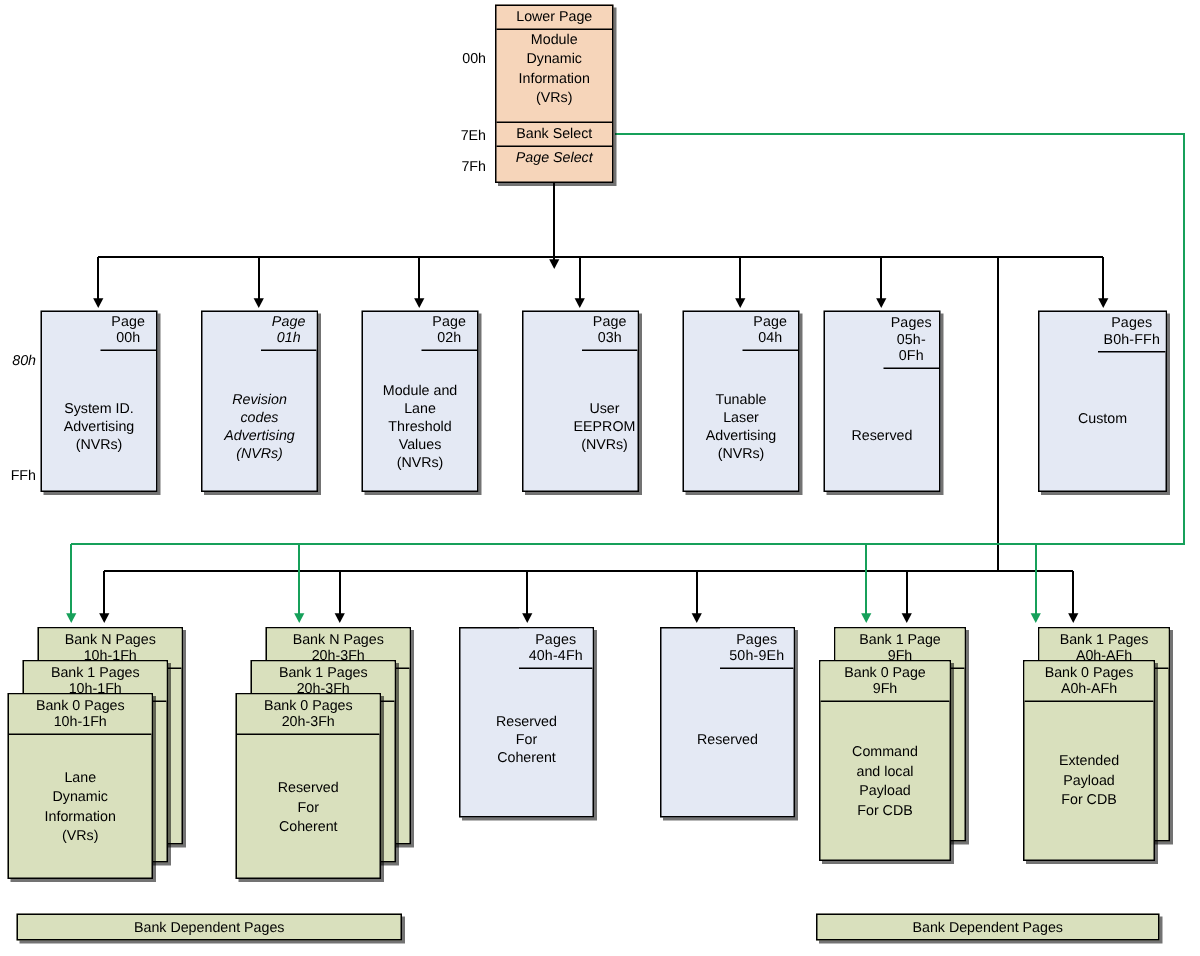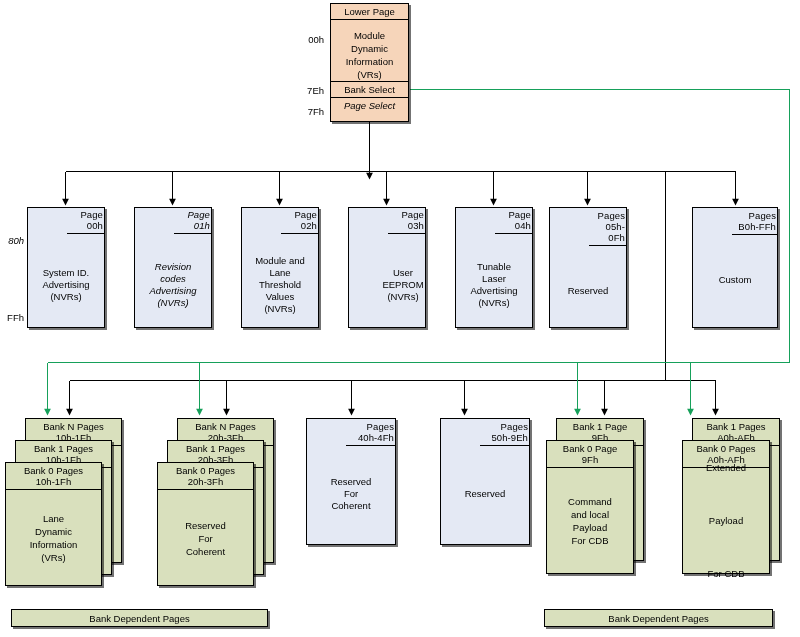--- a/index.html
+++ b/index.html
@@ -6,36 +6,36 @@
   body{width:800px;height:637px;position:relative;overflow:hidden;
        font-family:"Liberation Sans","DejaVu Sans",sans-serif;
        -webkit-font-smoothing:none;}
   #canvas{position:absolute;left:0;top:0;width:800px;height:523px;}
   svg.wires{position:absolute;left:0;top:0;width:800px;height:637px;pointer-events:none;}
 
   
   .box{position:absolute;box-sizing:border-box;border:1px solid #000;
        box-shadow:2px 2px 0 rgba(0,0,0,.55);}
   .box .hdr{box-sizing:border-box;border-bottom:1px solid #000;
-            text-align:right;font-size:9.5px;line-height:10.5px;
+            text-align:center;font-size:9.5px;line-height:10.5px;
             color:#000;padding:2px 1px 2px 1px;letter-spacing:.1px;margin-left:39px;}
   .box .bdy{box-sizing:border-box;display:flex;align-items:center;justify-content:center;
             text-align:center;font-size:9.5px;line-height:12px;color:#000;padding:2px;}
   .blue  {background:#e4e9f4;}
   .blue  .hdr{background:#e4e9f4;}
   .green {background:#d9e0bd;}
 
   
   .topbox{position:absolute;left:330px;top:3px;width:79px;height:119px;
           border:1px solid #000;box-sizing:border-box;background:#f6d5ba;
           box-shadow:2px 2px 0 rgba(0,0,0,.55);}
   .topbox .seg{box-sizing:border-box;text-align:center;font-size:9.5px;
                line-height:11px;color:#000;border-bottom:1px solid #000;padding:2px 0;}
   .topbox .seg:last-child{border-bottom:none;font-style:italic;}
-  .topbox .seg.big{display:flex;flex-direction:column;align-items:center;justify-content:flex-end;
+  .topbox .seg.big{display:flex;flex-direction:column;align-items:center;justify-content:flex-start;
                    height:62px;padding:0;}
   .topbox .seg.big span{display:block;line-height:13px;}
 
   
   .addr{position:absolute;font-size:9.5px;line-height:10px;color:#000;text-align:right;}
 
   
   .stack{position:absolute;}
   .card{position:absolute;box-sizing:border-box;border:1px solid #000;background:#d9e0bd;
         box-shadow:2px 2px 0 rgba(0,0,0,.55);}
@@ -284,21 +284,21 @@
       <div class="chdr">
         <div>Bank 1 Pages</div>
         <div>A0h-AFh</div>
       </div>
     </div>
     <div class="card" style="left:682px;top:440px;width:88px;height:134px;">
       <div class="chdr">
         <div>Bank 0 Pages</div>
         <div>A0h-AFh</div>
       </div>
-      <div class="cbdy" style="height:105px;gap:40px;">
+      <div class="cbdy" style="height:105px;">
         <span>Extended</span>
         <span>Payload</span>
         <span>For CDB</span>
       </div>
     </div>
   </div>
 
   <div class="legend green" style="left:11px;top:609px;width:257px;">
     <span>Bank Dependent Pages</span>
   </div>

